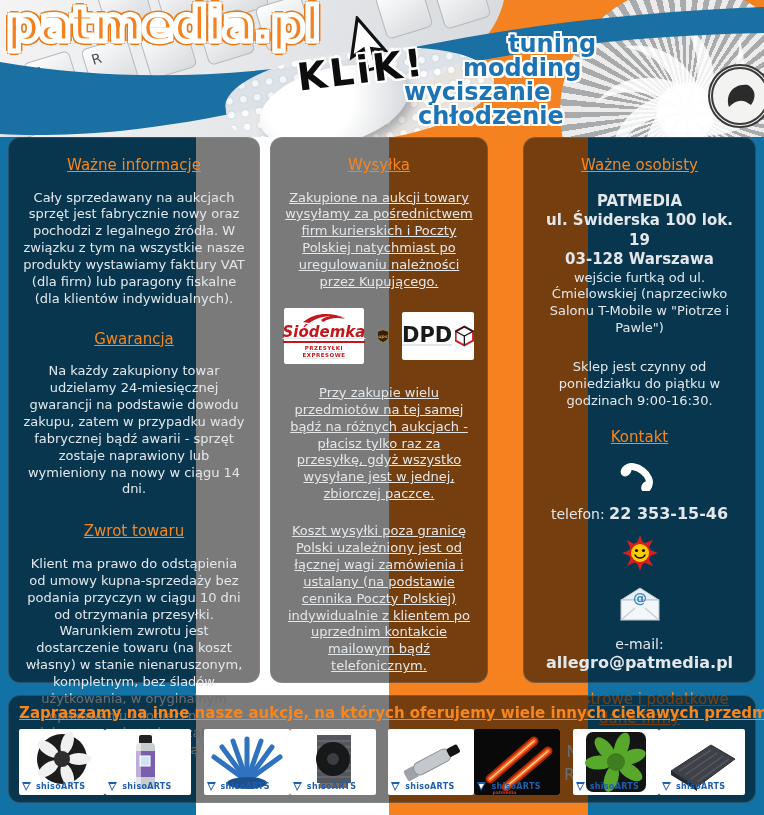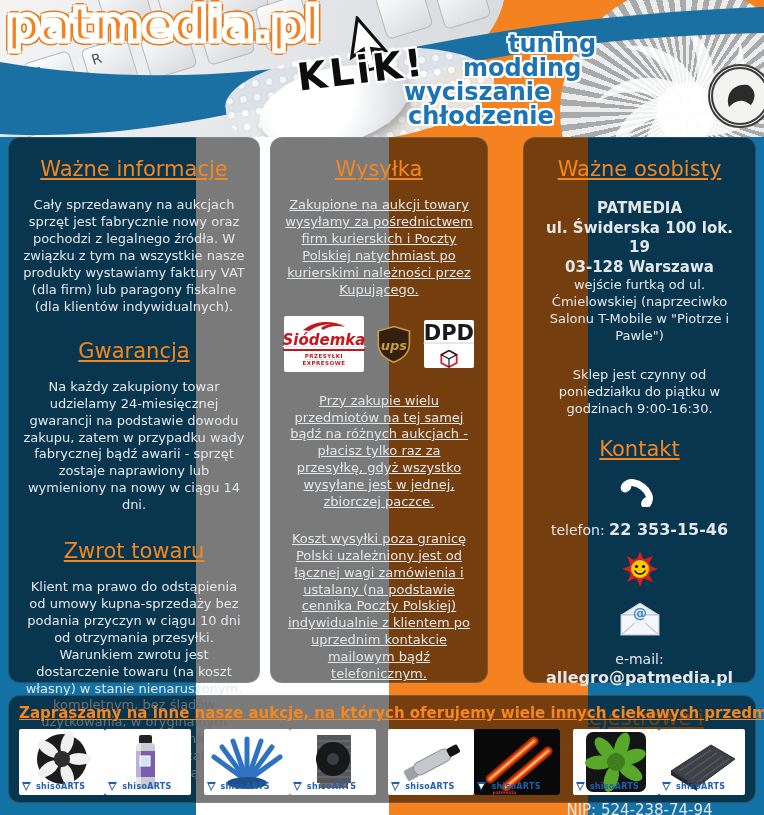--- a/index.html
+++ b/index.html
@@ -37,32 +37,32 @@
   .hlabel{position:absolute;font-size:24px;font-weight:bold;color:#1d74b4;white-space:nowrap;
     text-shadow:-2px -2px 0 #fff,2px -2px 0 #fff,-2px 2px 0 #fff,2px 2px 0 #fff,2px 0 0 #fff,-2px 0 0 #fff,0 2px 0 #fff,0 -2px 0 #fff;}
 
   
   .panel{position:absolute;top:137px;height:546px;background:rgba(0,0,0,.52);
     border:1px solid rgba(150,180,200,.22);border-radius:12px;box-sizing:border-box;
     color:#e3e7ea;text-align:center;font-size:13px;line-height:1.3;padding:6px 13px;}
   .panel-left{left:8px;width:252px;}
   .panel-mid{left:270px;width:218px;text-decoration:underline;}
   .panel-right{left:523px;width:233px;padding:6px 11px;}
-  .sec{color:#f6871f;font-size:21px;font-weight:normal;text-decoration:underline;margin:12px 0 10px;}
+  .sec{color:#f6871f;font-size:15px;font-weight:normal;text-decoration:underline;margin:12px 0 10px;}
   .panel p{margin:14px 0;}
   .addr-b{font-weight:bold;font-size:15px;line-height:1.3;}
   .contact-line{margin:8px 0 4px;font-size:14px;}
   .contact-line b{font-size:16px;}
   .cicon{margin-top:10px;}
   .logos{display:flex;align-items:center;justify-content:center;gap:13px;margin:16px 0 14px;}
   .lbox{background:#ffffff;border-radius:2px;display:flex;flex-direction:column;align-items:center;justify-content:center;}
   .siodemka{width:80px;height:56px;}
   .siodemka .s-name{color:#c5161d;font-weight:bold;font-style:italic;font-size:15px;border-bottom:2px solid #c5161d;line-height:1.1;}
   .siodemka .s-sub{color:#c5161d;font-size:5.5px;font-weight:bold;letter-spacing:.5px;margin-top:2px;}
-  .dpd{width:72px;height:48px;flex-direction:column;gap:3px;}
+  .dpd{width:72px;height:48px;flex-direction:row;gap:3px;}
   .dpd .d-name{color:#1a1a1a;font-weight:bold;font-size:21px;letter-spacing:0;}
 
   
   .panel-bottom{position:absolute;left:8px;top:695px;width:748px;height:108px;background:rgba(0,0,0,.52);
     border:1px solid rgba(150,180,200,.22);border-radius:12px;box-sizing:border-box;padding:5px 10px;}
   .invite{color:#f6871f;font-size:15px;font-weight:bold;text-decoration:underline;text-align:center;white-space:nowrap;margin:3px 0 0;}
   .thumbs{display:flex;justify-content:space-between;margin-top:7px;}
   .thumb{position:relative;width:86px;height:66px;background:#ffffff;border-radius:2px;overflow:hidden;}
   .thumb:nth-child(3),.thumb:nth-child(5),.thumb:nth-child(7){margin-left:12px;}
   .wm{position:absolute;left:2px;bottom:3px;display:flex;align-items:center;gap:4px;}
@@ -121,35 +121,35 @@
 
     <div class="logo">patmedia.pl</div>
     <svg class="cursor-icon" width="40" height="56" viewBox="0 0 36 54">
       <path d="M3,2 L3,40 L13,31 L20,50 L28,47 L21,29 L34,29 Z" fill="#ffffff" stroke="#111111" stroke-width="3"></path>
     </svg>
     <div class="klik">KLiK!</div>
 
     <div class="hlabel" style="left:508px;top:30px;">tuning</div>
     <div class="hlabel" style="left:404px;top:78px;">wyciszanie</div>
     <div class="hlabel" style="left:463px;top:54px;">modding</div>
-    <div class="hlabel" style="left:376px;top:102px;padding-left:32px;">chłodzenie</div>
+    <div class="hlabel" style="left:386px;top:102px;padding-left:32px;">chłodzenie</div>
   </div>
 
   <div class="panel panel-left">
     <h3 class="sec">Ważne informacje</h3>
     <p>Cały sprzedawany na aukcjach sprzęt jest fabrycznie nowy oraz pochodzi z legalnego źródła. W związku z tym na wszystkie nasze produkty wystawiamy faktury VAT (dla firm) lub paragony fiskalne (dla klientów indywidualnych).</p>
     <h3 class="sec" style="margin-top:22px;">Gwarancja</h3>
     <p>Na każdy zakupiony towar udzielamy 24-miesięcznej gwarancji na podstawie dowodu zakupu, zatem w przypadku wady fabrycznej bądź awarii - sprzęt zostaje naprawiony lub wymieniony na nowy w ciągu 14 dni.</p>
     <h3 class="sec" style="margin-top:24px;">Zwrot towaru</h3>
     <p>Klient ma prawo do odstąpienia od umowy kupna-sprzedaży bez podania przyczyn w ciągu 10 dni od otrzymania przesyłki. Warunkiem zwrotu jest dostarczenie towaru (na koszt własny) w stanie nienaruszonym, kompletnym, bez śladów użytkowania, w oryginalnym opakowaniu i koniecznie z dołączonym dowodem zakupu (paragonem bądź fakturą VAT).</p>
   </div>
 
   <div class="panel panel-mid">
     <h3 class="sec">Wysyłka</h3>
-    <p>Zakupione na aukcji towary wysyłamy za pośrednictwem firm kurierskich i Poczty Polskiej natychmiast po kurierskimi należności przez Kupującego.</p>
+    <p>Zakupione na aukcji towary wysyłamy za pośrednictwem firm kurierskich i Poczty Polskiej natychmiast po uregulowaniu należności przez Kupującego.</p>
 
     <div class="logos">
       <div class="lbox siodemka">
         <svg width="46" height="12" viewBox="0 0 46 12">
           <path d="M2,10 C14,0 30,0 44,6 C32,2 18,4 8,11 Z" fill="#c5161d"></path>
           <path d="M20,8 C28,2 38,3 44,7 C36,5 28,6 22,10 Z" fill="#c5161d"></path>
         </svg>
         <div class="s-name">Siódemka</div>
         <div class="s-sub">PRZESYŁKI EXPRESOWE</div>
       </div>

